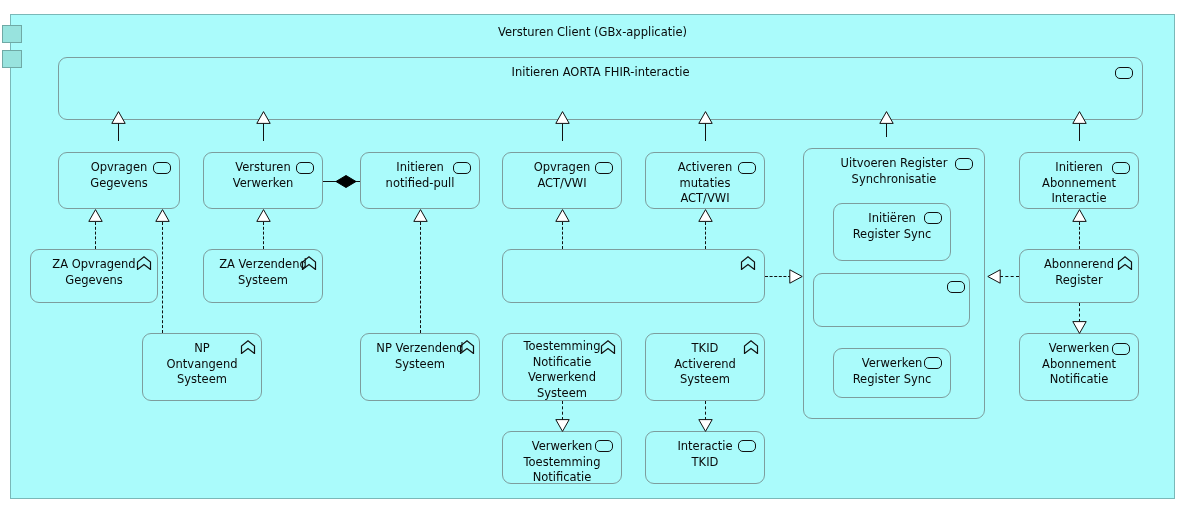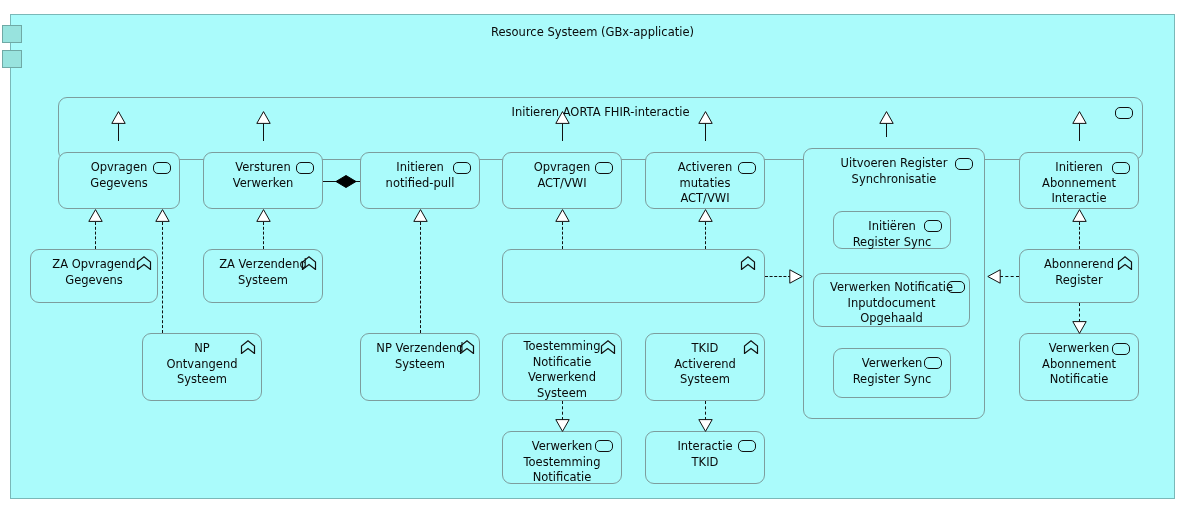--- a/index.html
+++ b/index.html
@@ -56,26 +56,26 @@
   
   .diamond{position:absolute;width:16px;height:11px;}
   .diamond svg{display:block;}
 </style>
 </head>
 <body>
 
 <div id="canvas">
 
   <div class="outer">
-    <div class="outer-title">Resource Systeem (GBx-applicatie)</div>
+    <div class="outer-title">Versturen Client (GBx-applicatie)</div>
   </div>
   <div class="comp-nub n1"></div>
   <div class="comp-nub n2"></div>
 
-  <div class="node wide" style="left:58px;top:57px;width:1085px;height:63px;margin-top:40px;">
+  <div class="node wide" style="left:58px;top:57px;width:1085px;height:63px;">
     <div class="lbl">Initieren AORTA FHIR-interactie</div>
     <div class="ic-service" style="right:9px;top:9px;"></div>
   </div>
 
   <div class="node" style="left:58px;top:152px;width:122px;height:57px;">
     <div class="lbl">Opvragen
 Gegevens</div>
     <div class="ic-service" style="right:8px;top:9px;"></div>
   </div>
 
@@ -110,30 +110,27 @@
 Interactie</div>
     <div class="ic-service" style="right:8px;top:9px;"></div>
   </div>
 
   <div class="node" style="left:803px;top:148px;width:182px;height:271px;">
     <div class="lbl">Uitvoeren Register
 Synchronisatie</div>
     <div class="ic-service" style="right:11px;top:9px;"></div>
   </div>
 
-  <div class="node" style="left:833px;top:203px;width:118px;height:38px;margin-top:8px;">
+  <div class="node" style="left:833px;top:203px;width:118px;height:58px;">
     <div class="lbl">Initiëren
 Register Sync</div>
     <div class="ic-service" style="right:8px;top:8px;"></div>
   </div>
 
   <div class="node wide" style="left:813px;top:273px;width:157px;height:54px;">
-    <div class="lbl" style="top:6px;">Verwerken Notificatie
-Inputdocument
-Opgehaald</div>
     <div class="ic-service" style="right:4px;top:7px;"></div>
   </div>
 
   <div class="node" style="left:833px;top:348px;width:118px;height:50px;">
     <div class="lbl">Verwerken
 Register Sync</div>
     <div class="ic-service" style="right:8px;top:8px;"></div>
   </div>
 
   <div class="node" style="left:30px;top:249px;width:128px;height:54px;">

